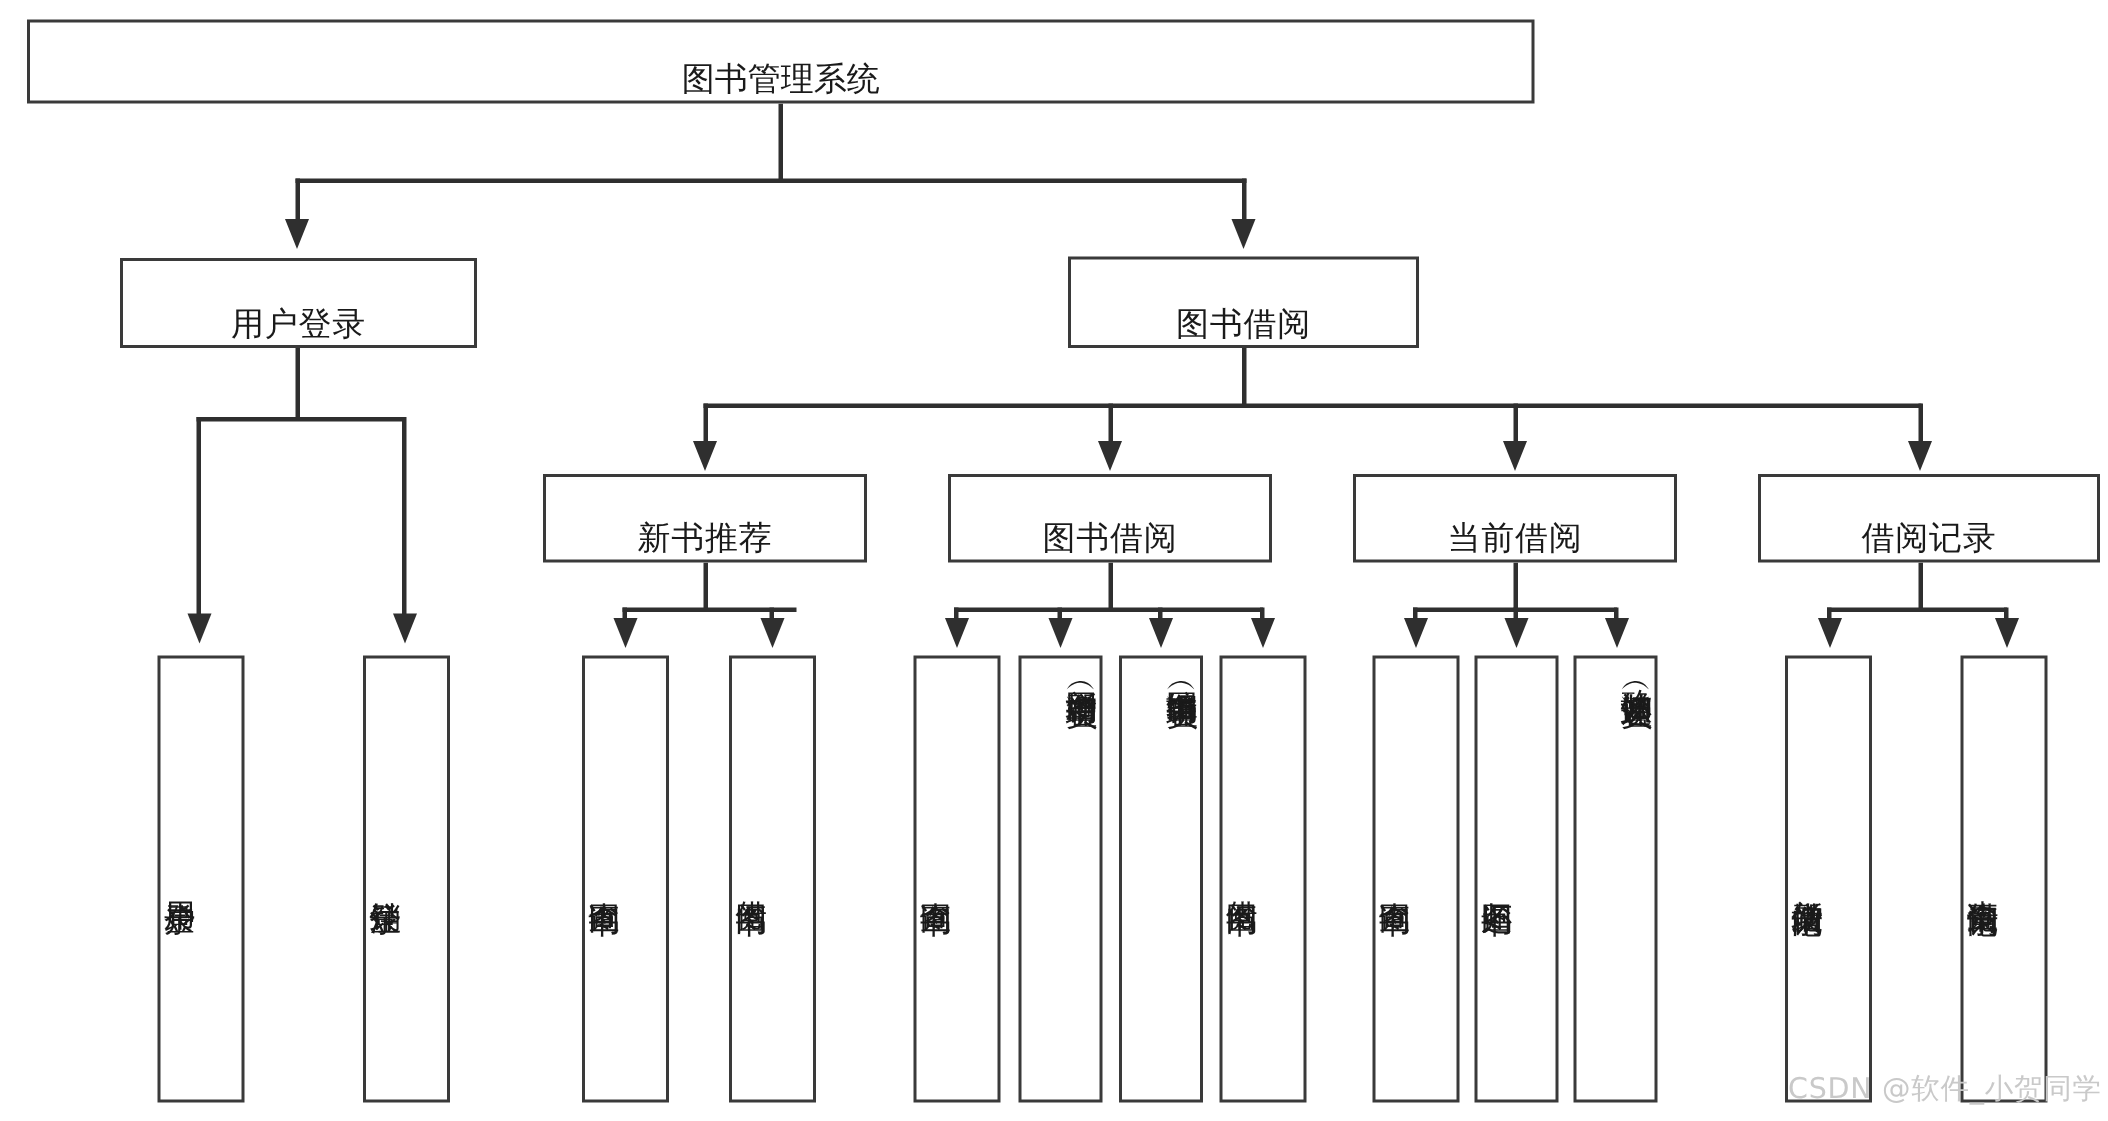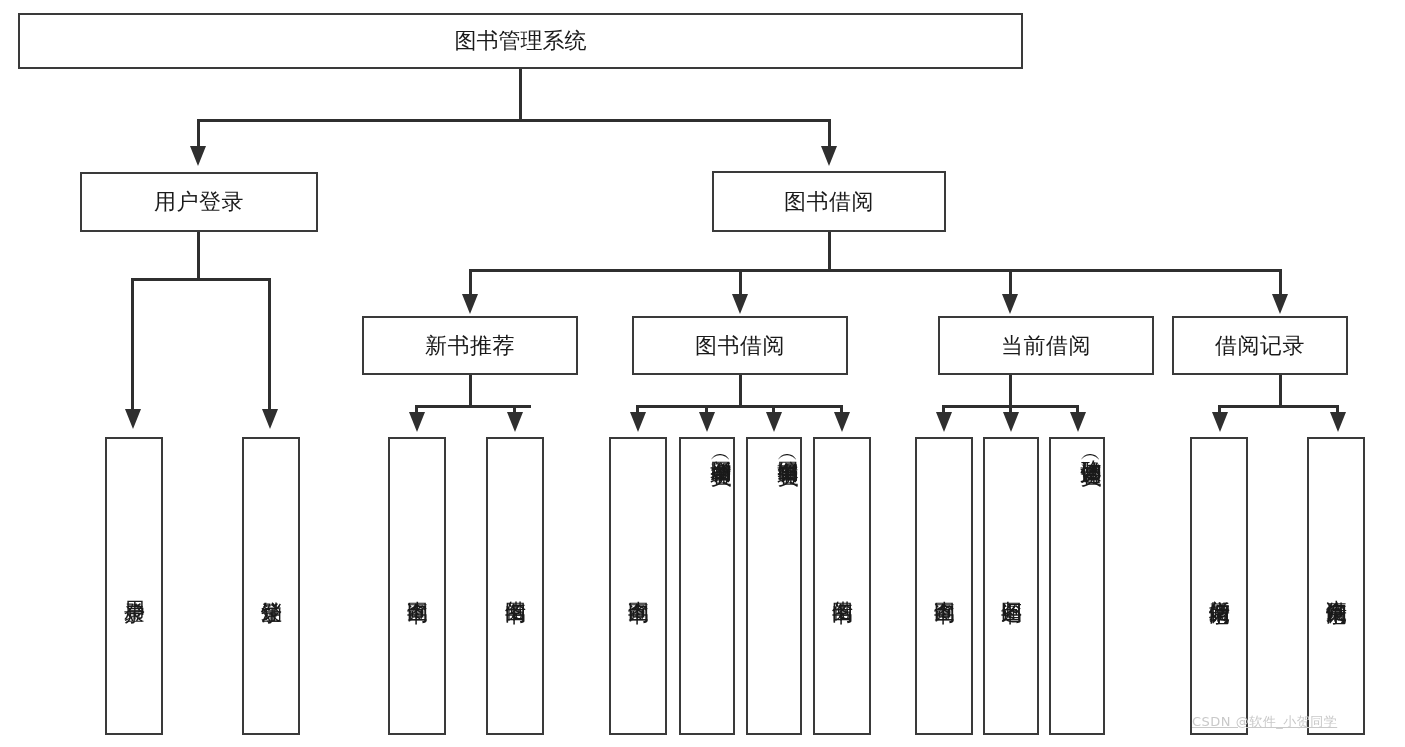--- a/index.html
+++ b/index.html
@@ -16,21 +16,21 @@
     height: 747px;
     background: #ffffff;
     overflow: hidden;
   }
   .node {
     position: absolute;
     box-sizing: border-box;
     border: 2.5px solid #3a3a3a;
     background: #ffffff;
     display: flex;
-    align-items: center;
+    align-items: flex-end;
     justify-content: center;
     color: #1a1a1a;
     line-height: 1.18;
   }
   .node.h {
     font-size: 22px;
     letter-spacing: 0.5px;
   }
   .node.root {
     font-size: 22px;
@@ -61,24 +61,23 @@
     position: absolute;
     width: 0;
     height: 0;
     border-left: 8px solid transparent;
     border-right: 8px solid transparent;
     border-top: 20px solid #2f2f2f;
   }
   .watermark {
     position: absolute;
     color: #c9c9c9;
-    font-size: 13px;
+    font-size: 19px;
     white-space: nowrap;
     letter-spacing: 0.5px;
-    text-decoration: underline;
   }
 </style>
 </head>
 <body>
 
 <div id="canvas">
 
   <div class="edge vline" style="left:519px; top:69px; height:51px;"></div>
   <div class="edge hline" style="left:197px; top:119px; width:634px;"></div>
   <div class="edge vline" style="left:197px; top:119px; height:27px;"></div>
@@ -148,24 +147,24 @@
   <div class="node h" style="left:712px; top:171px; width:234px; height:61px;">
     <span>图书借阅</span>
   </div>
 
   <div class="node h" style="left:632px; top:316px; width:216px; height:59px;">
     <span>图书借阅</span>
   </div>
   <div class="node h" style="left:362px; top:316px; width:216px; height:59px;">
     <span>新书推荐</span>
   </div>
-  <div class="node h" style="left:938px; top:316px; width:216px; height:59px;">
+  <div class="node h" style="left:902px; top:316px; width:216px; height:59px;">
     <span>当前借阅</span>
   </div>
-  <div class="node h" style="left:1172px; top:316px; width:176px; height:59px;">
+  <div class="node h" style="left:1172px; top:316px; width:228px; height:59px;">
     <span>借阅记录</span>
   </div>
 
   <div class="node v" style="left:105px; top:437px; width:58px; height:298px;">
     <span class="vtext">用户登录</span>
   </div>
   <div class="node v" style="left:242px; top:437px; width:58px; height:298px;">
     <span class="vtext">注销登录</span>
   </div>
 

